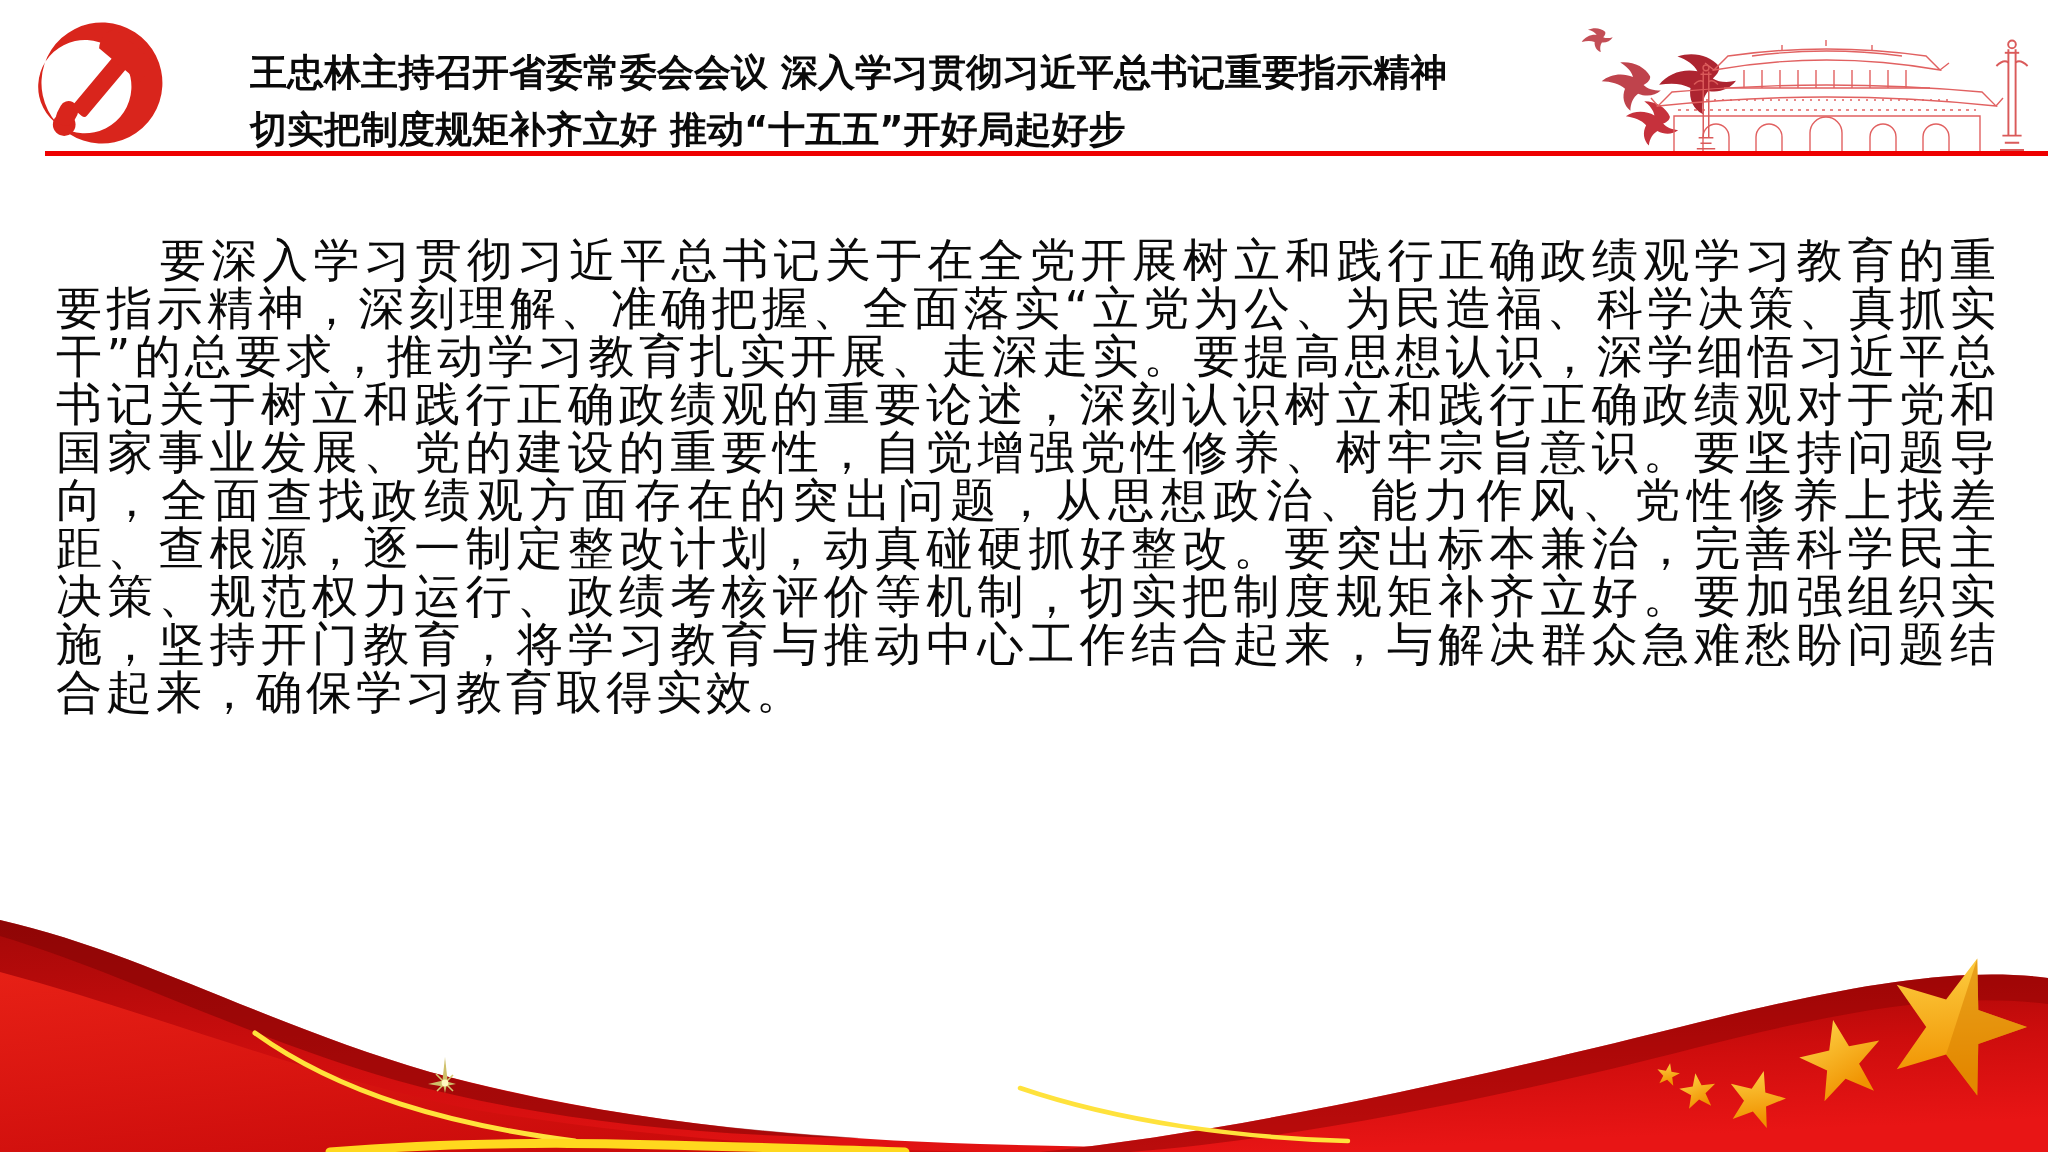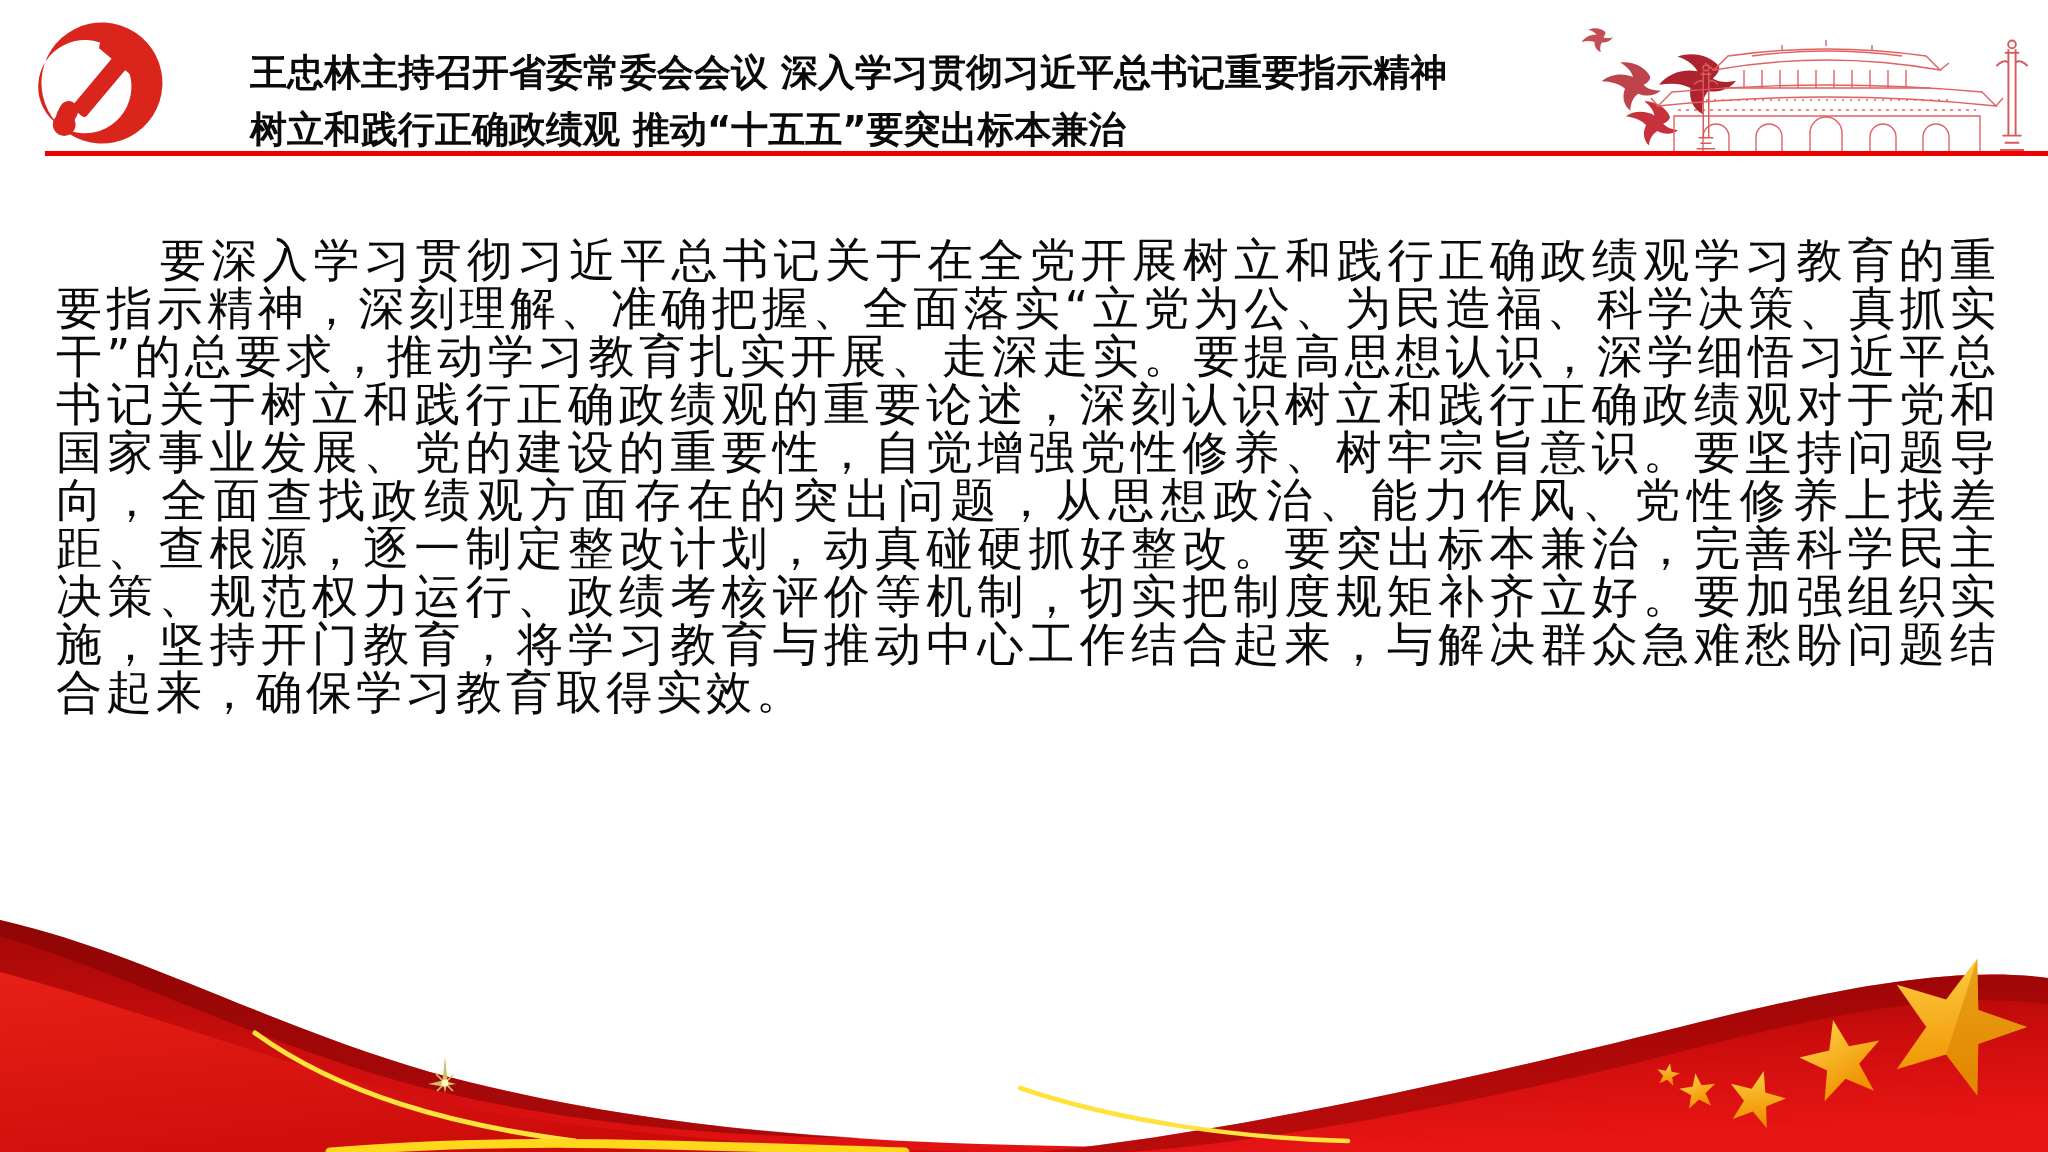--- a/index.html
+++ b/index.html
@@ -37,21 +37,21 @@
       <rect x="15" y="64" width="15" height="20" rx="7" transform="rotate(28 22 74)"></rect>
       <g transform="rotate(40 54 46)">
         <rect x="47" y="12" width="14" height="70" rx="3"></rect>
         <path d="M34 12 L76 12 L76 32 L34 32 Q27 22 34 12 Z"></path>
       </g>
     </g>
   </svg>
 
   <div id="title-block">
     <div class="title-line">王忠林主持召开省委常委会会议 深入学习贯彻习近平总书记重要指示精神</div>
-    <div class="title-line">树立和践行正确政绩观 推动“十五五”要突出标本兼治</div>
+    <div class="title-line">切实把制度规矩补齐立好 推动“十五五”开好局起好步</div>
   </div>
 
   <svg id="header-art" viewBox="0 0 492 154">
     <defs>
       <path id="dove" d="M2 0c-6-8-18-12-30-9 7 3 12 7 14 12-10-3-22 0-29 8 9-1 17 0 23 4-2 8 1 16 8 20-1-7 1-13 5-17 8 2 16 0 21-6-7 1-13 0-17-3 4-3 6-6 5-9z"></path>
       <g id="huabiao" stroke="#da5a5a" fill="none" stroke-width="1.6">
         <path d="M-3 78 L-3 6 M3 78 L3 6"></path>
         <path d="M-13 20 Q-7 14 -3 17 M13 20 Q7 14 3 17"></path>
         <circle cx="0" cy="2" r="3.2"></circle>
         <path d="M-6 9 h12"></path>

